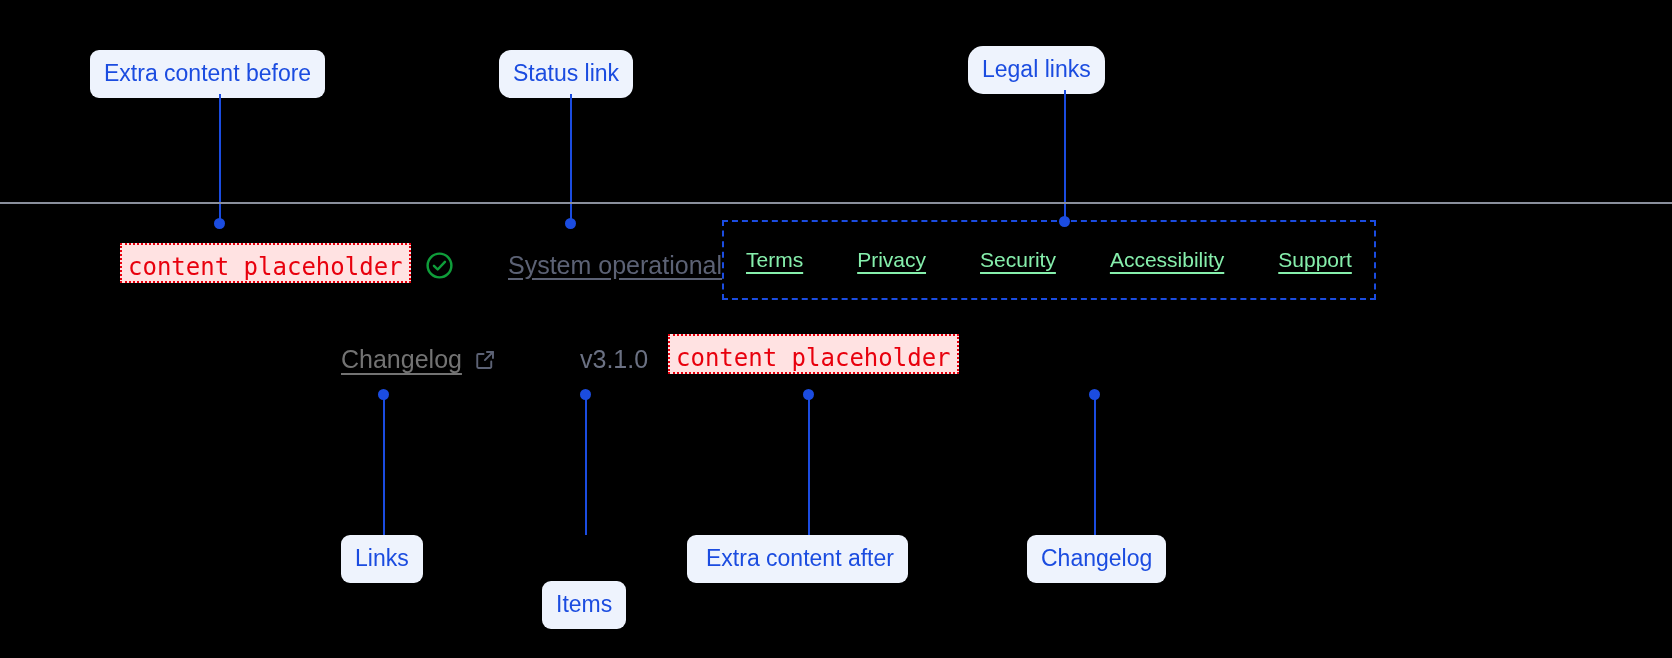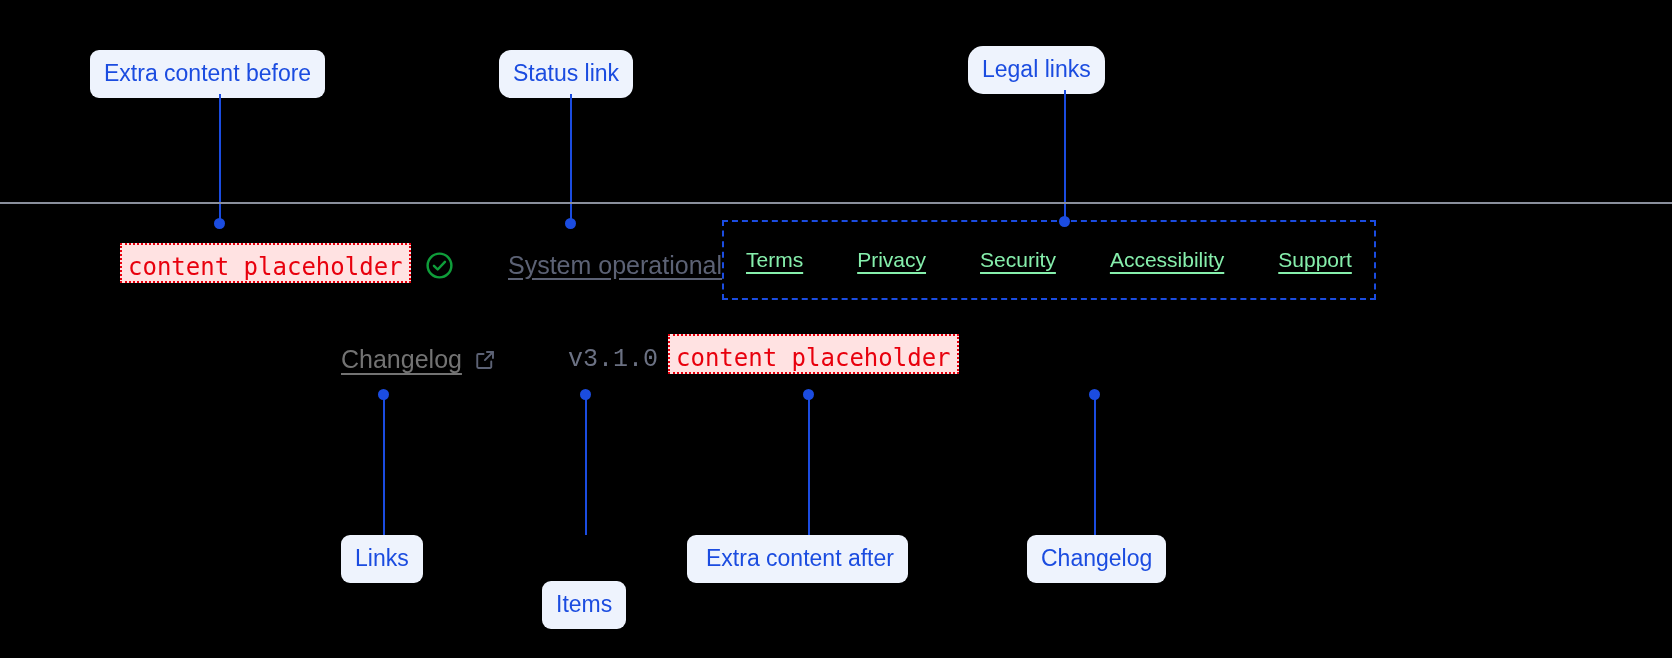--- a/index.html
+++ b/index.html
@@ -154,21 +154,21 @@
     <span class="changelog-text">Changelog</span>
     <span style="display:flex;">
       <svg width="23" height="23" viewBox="0 0 24 24" fill="none" stroke="#5c6275" stroke-width="2" stroke-linecap="round" stroke-linejoin="round">
         <path d="M13.5 4.2H19.8V10.5"></path>
         <path d="M19.8 4.2L11.4 12.6"></path>
         <path d="M18 14v5.6a1.2 1.2 0 0 1-1.2 1.2H4.6a1.2 1.2 0 0 1-1.2-1.2V7.4a1.2 1.2 0 0 1 1.2-1.2H10"></path>
       </svg>
     </span>
   </div>
 
-  <div class="row2-item muted" style="left:568px; top:345px;font-family:Liberation Mono, monospace;">v3.1.0</div>
+  <div class="row2-item muted" style="left:580px; top:345px;">v3.1.0</div>
 
   <div class="ph" style="left:668px; top:334px;">content placeholder</div>
 
 
   <div class="dot" style="left:378px; top:389px;"></div>
   <div class="leader" style="left:383px; top:395px; height:140px;"></div>
   <div class="callout" style="left:341px; top:535px;">Links</div>
 
   <div class="dot" style="left:580px; top:389px;"></div>
   <div class="leader" style="left:585px; top:395px; height:140px;"></div>

